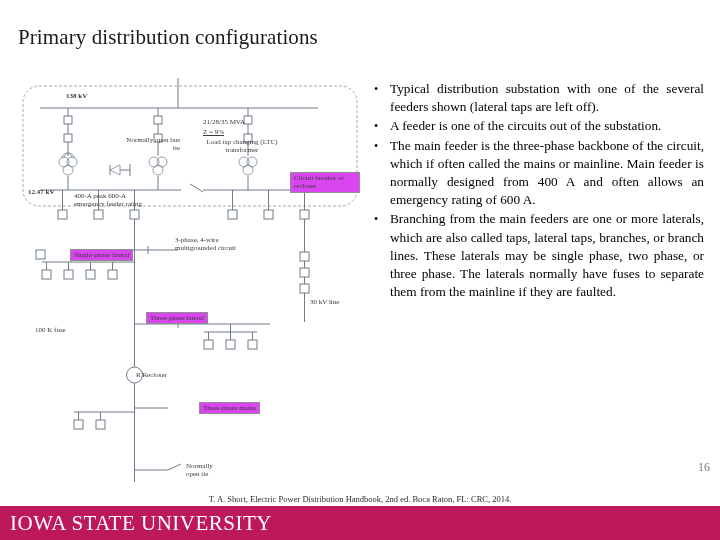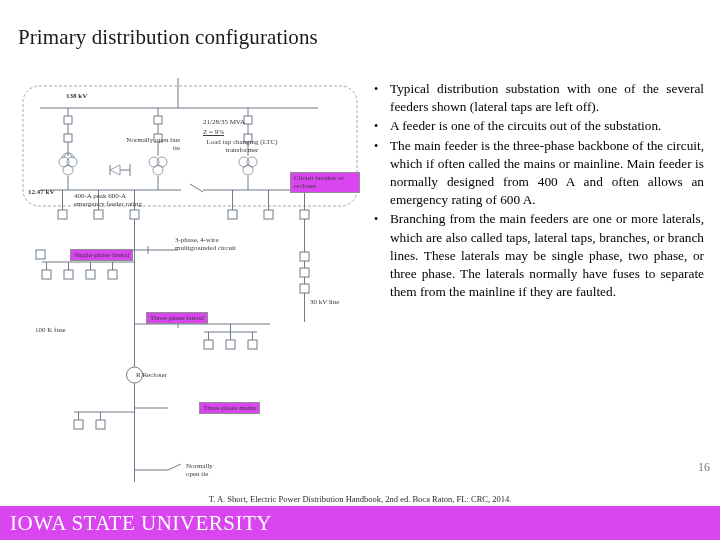--- a/index.html
+++ b/index.html
@@ -94,21 +94,21 @@
     font-size: 8.5px;
     color: #2a2a2a;
     font-family: "Liberation Serif", serif;
   }
   .footer-bar {
     position: absolute;
     left: 0;
     right: 0;
     bottom: 0;
     height: 34px;
-    background: #d946ef;
+    background: #be185d;
   }
   .isu {
     position: absolute;
     left: 10px;
     bottom: 4px;
     color: #ffffff;
     font-size: 21px;
     font-family: "Liberation Serif", serif;
     letter-spacing: 0.5px;
   }

